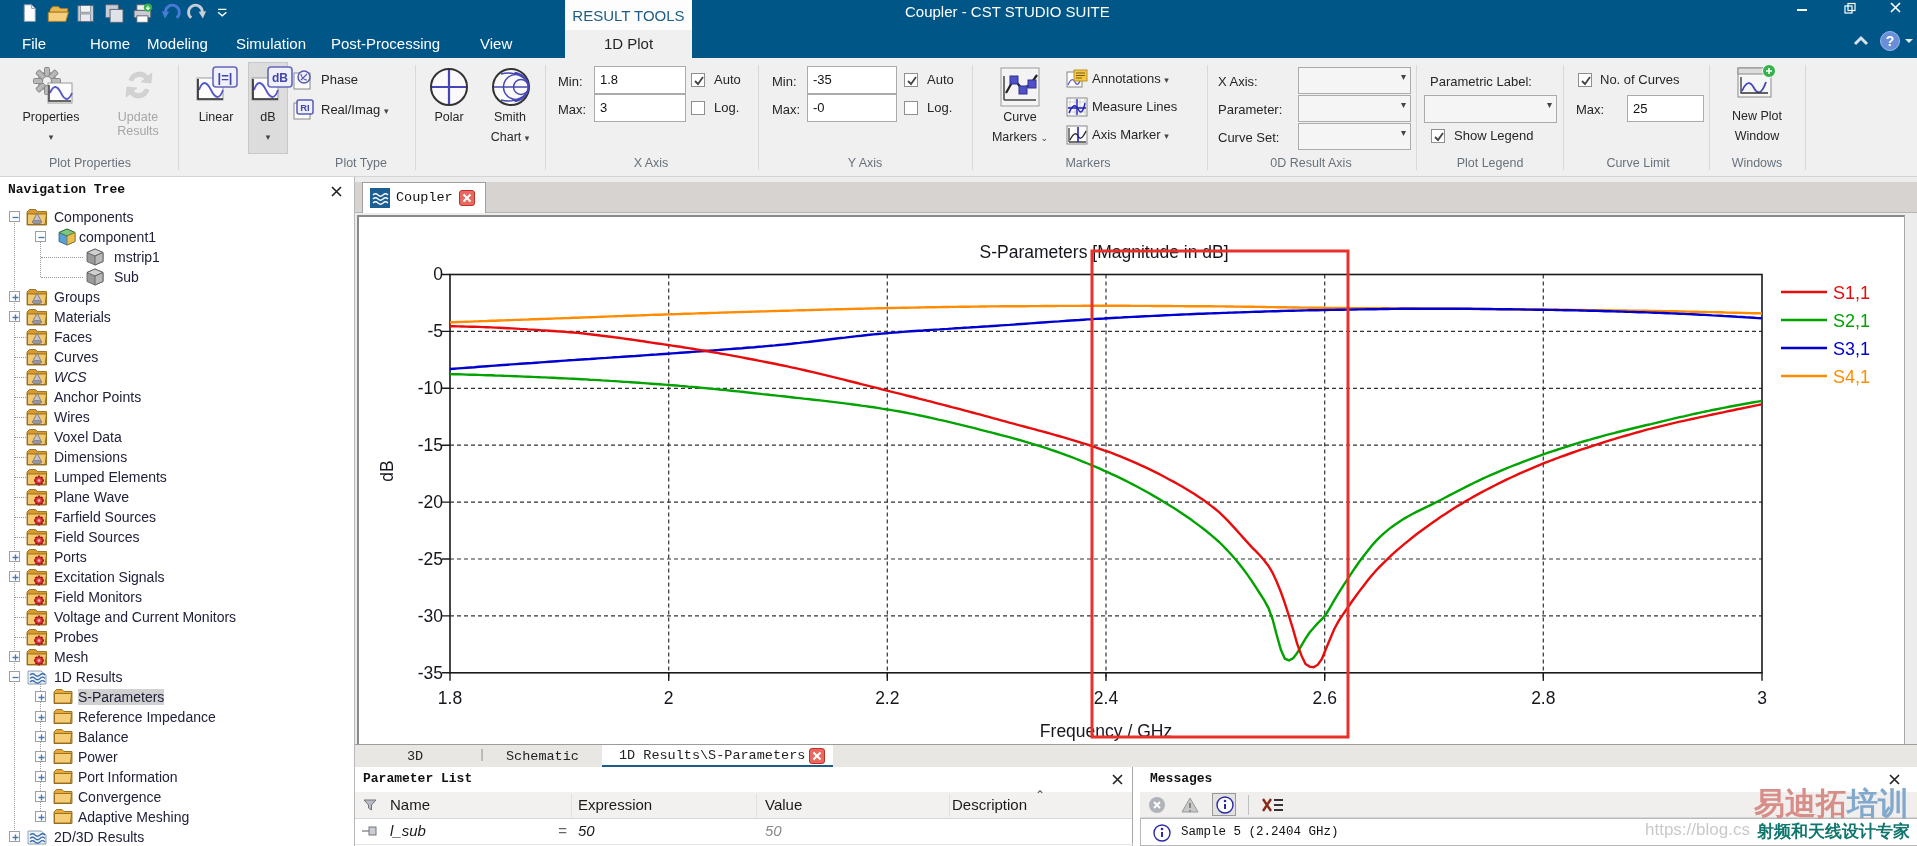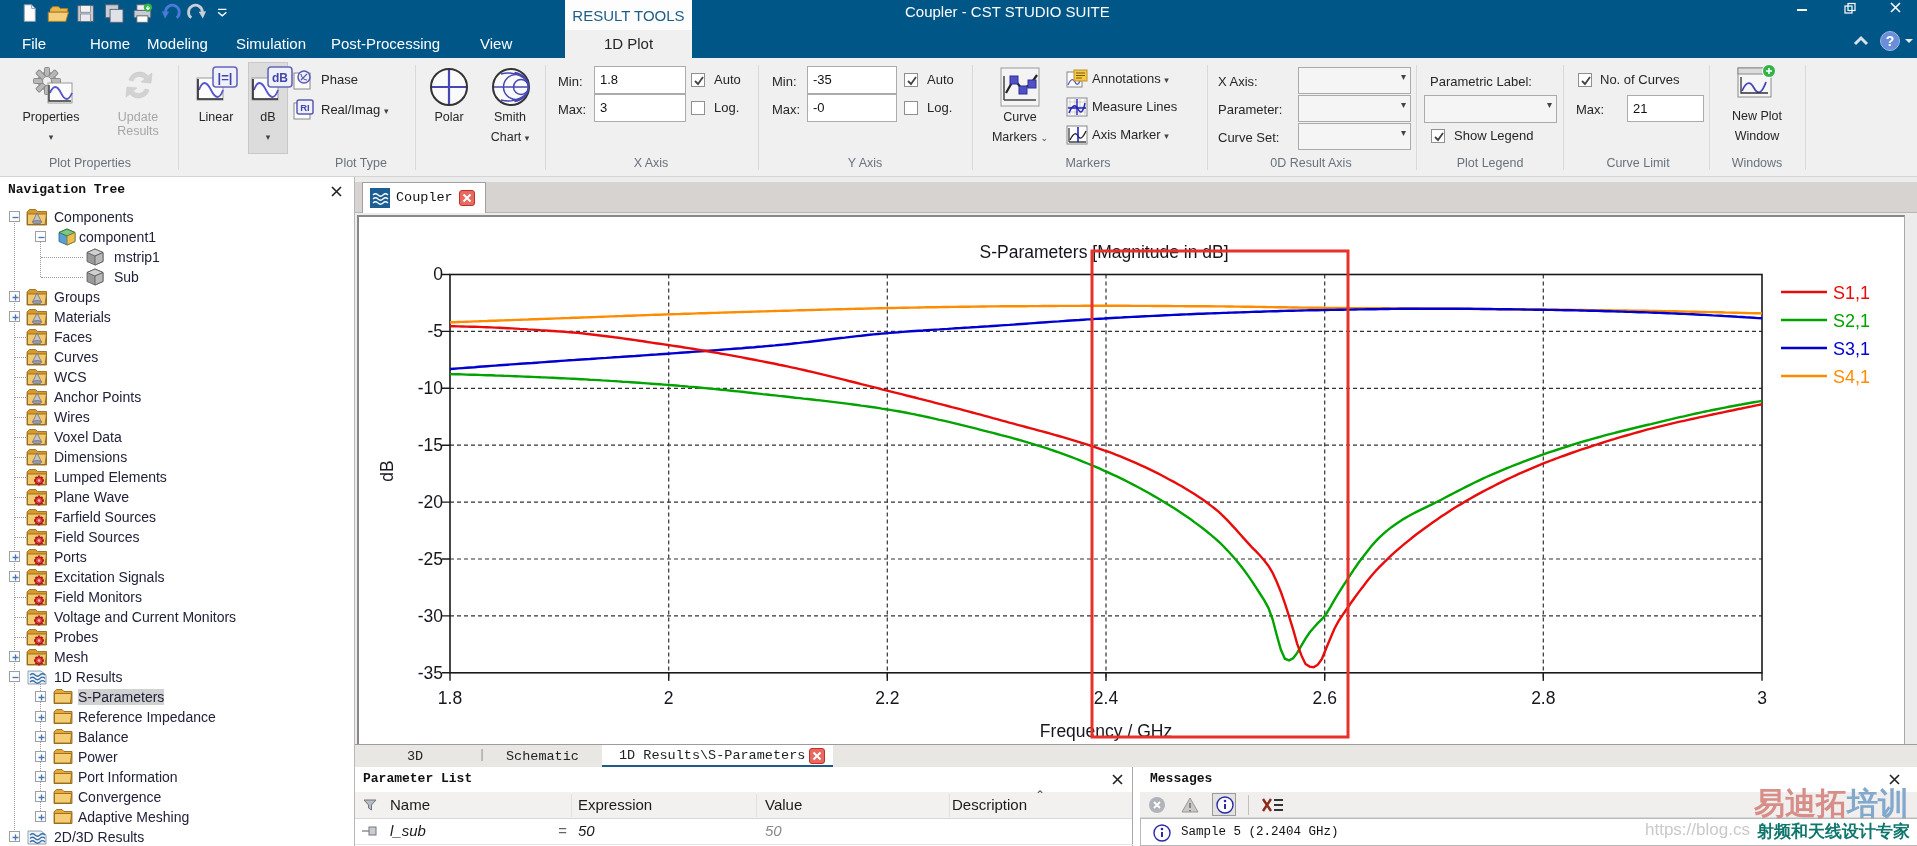--- a/index.html
+++ b/index.html
@@ -282,21 +282,21 @@
     <div class="gsep" style="left:1563px;"></div>
     <div class="glabel" style="left:1410px;">Plot Legend</div>
 
     <div class="cb" style="left:1578px; top:15px;">
         <svg width="14" height="14">
           <path d="M3 7 l3 3 l5 -7" stroke="#444" stroke-width="1.8" fill="none"></path>
         </svg>
       </div>
     <div class="rfield" style="left:1600px; top:14px;">No. of Curves</div>
     <div class="rfield" style="left:1576px; top:44px;">Max:</div>
-    <div class="rbox" style="left:1627px; top:37px; width:77px; height:27px;">21</div>
+    <div class="rbox" style="left:1627px; top:37px; width:77px; height:27px;">25</div>
     <div class="gsep" style="left:1709px;"></div>
     <div class="glabel" style="left:1558px;">Curve Limit</div>
 
     <svg class="abs" style="left:1737px; top:6px;" width="40" height="36" viewBox="0 0 40 36">
       <rect x="1" y="4" width="33" height="29" fill="#f6f6f6" stroke="#8a8a8a"></rect>
       <rect x="1" y="4" width="33" height="6" fill="#dcdcdc" stroke="#8a8a8a"></rect>
       <path d="M5 27 q6 -14 12 -3 t12 -6" fill="none" stroke="#4444bb" stroke-width="1.8"></path>
       <path d="M4 13 v16 h27" stroke="#333" stroke-width="1.3" fill="none"></path>
       <circle cx="32" cy="7" r="6.5" fill="#35b24a" stroke="#fff"></circle>
       <path d="M32 4 v6 M29 7 h6" stroke="#fff" stroke-width="1.6"></path>
@@ -402,21 +402,21 @@
     <div class="trow" style="left:0; top:170px; width:355px;">
         <span class="stub" style="left:15px;width:11px;"></span>
         <svg class="ticon" style="left:26px" width="22" height="18" viewBox="0 0 22 18">
           <path d="M1 4 l2.5-2.5 h6 l2 2 h9 v13.5 h-19.5 z" fill="#d89a2e" stroke="#8a6010" stroke-width=".8"></path>
           <path d="M1.5 6 h19 l-1.5 10.5 h-17.5 z" fill="#f3c96f" stroke="#8a6010" stroke-width=".8"></path>
           <path d="M11 5 l4.5 9 h-9 z" fill="#c2c2ca" stroke="#6e6e78" stroke-width=".8"></path>
           <ellipse cx="11" cy="14.2" rx="4.6" ry="1.7" fill="#9a9aa4" stroke="#6e6e78" stroke-width=".7"></ellipse>
         </svg>
         <span class="lbl" style="left:54px">Curves</span>
       </div>
-    <div class="trow" style="left:0; top:190px; width:355px;">
+    <div class="trow" style="left:0; top:190px; width:355px;font-style:italic;">
         <span class="stub" style="left:15px;width:11px;"></span>
         <svg class="ticon" style="left:26px" width="22" height="18" viewBox="0 0 22 18">
           <path d="M1 4 l2.5-2.5 h6 l2 2 h9 v13.5 h-19.5 z" fill="#d89a2e" stroke="#8a6010" stroke-width=".8"></path>
           <path d="M1.5 6 h19 l-1.5 10.5 h-17.5 z" fill="#f3c96f" stroke="#8a6010" stroke-width=".8"></path>
           <path d="M11 5 l4.5 9 h-9 z" fill="#c2c2ca" stroke="#6e6e78" stroke-width=".8"></path>
           <ellipse cx="11" cy="14.2" rx="4.6" ry="1.7" fill="#9a9aa4" stroke="#6e6e78" stroke-width=".7"></ellipse>
         </svg>
         <span class="lbl" style="left:54px">WCS</span>
       </div>
     <div class="trow" style="left:0; top:210px; width:355px;">

